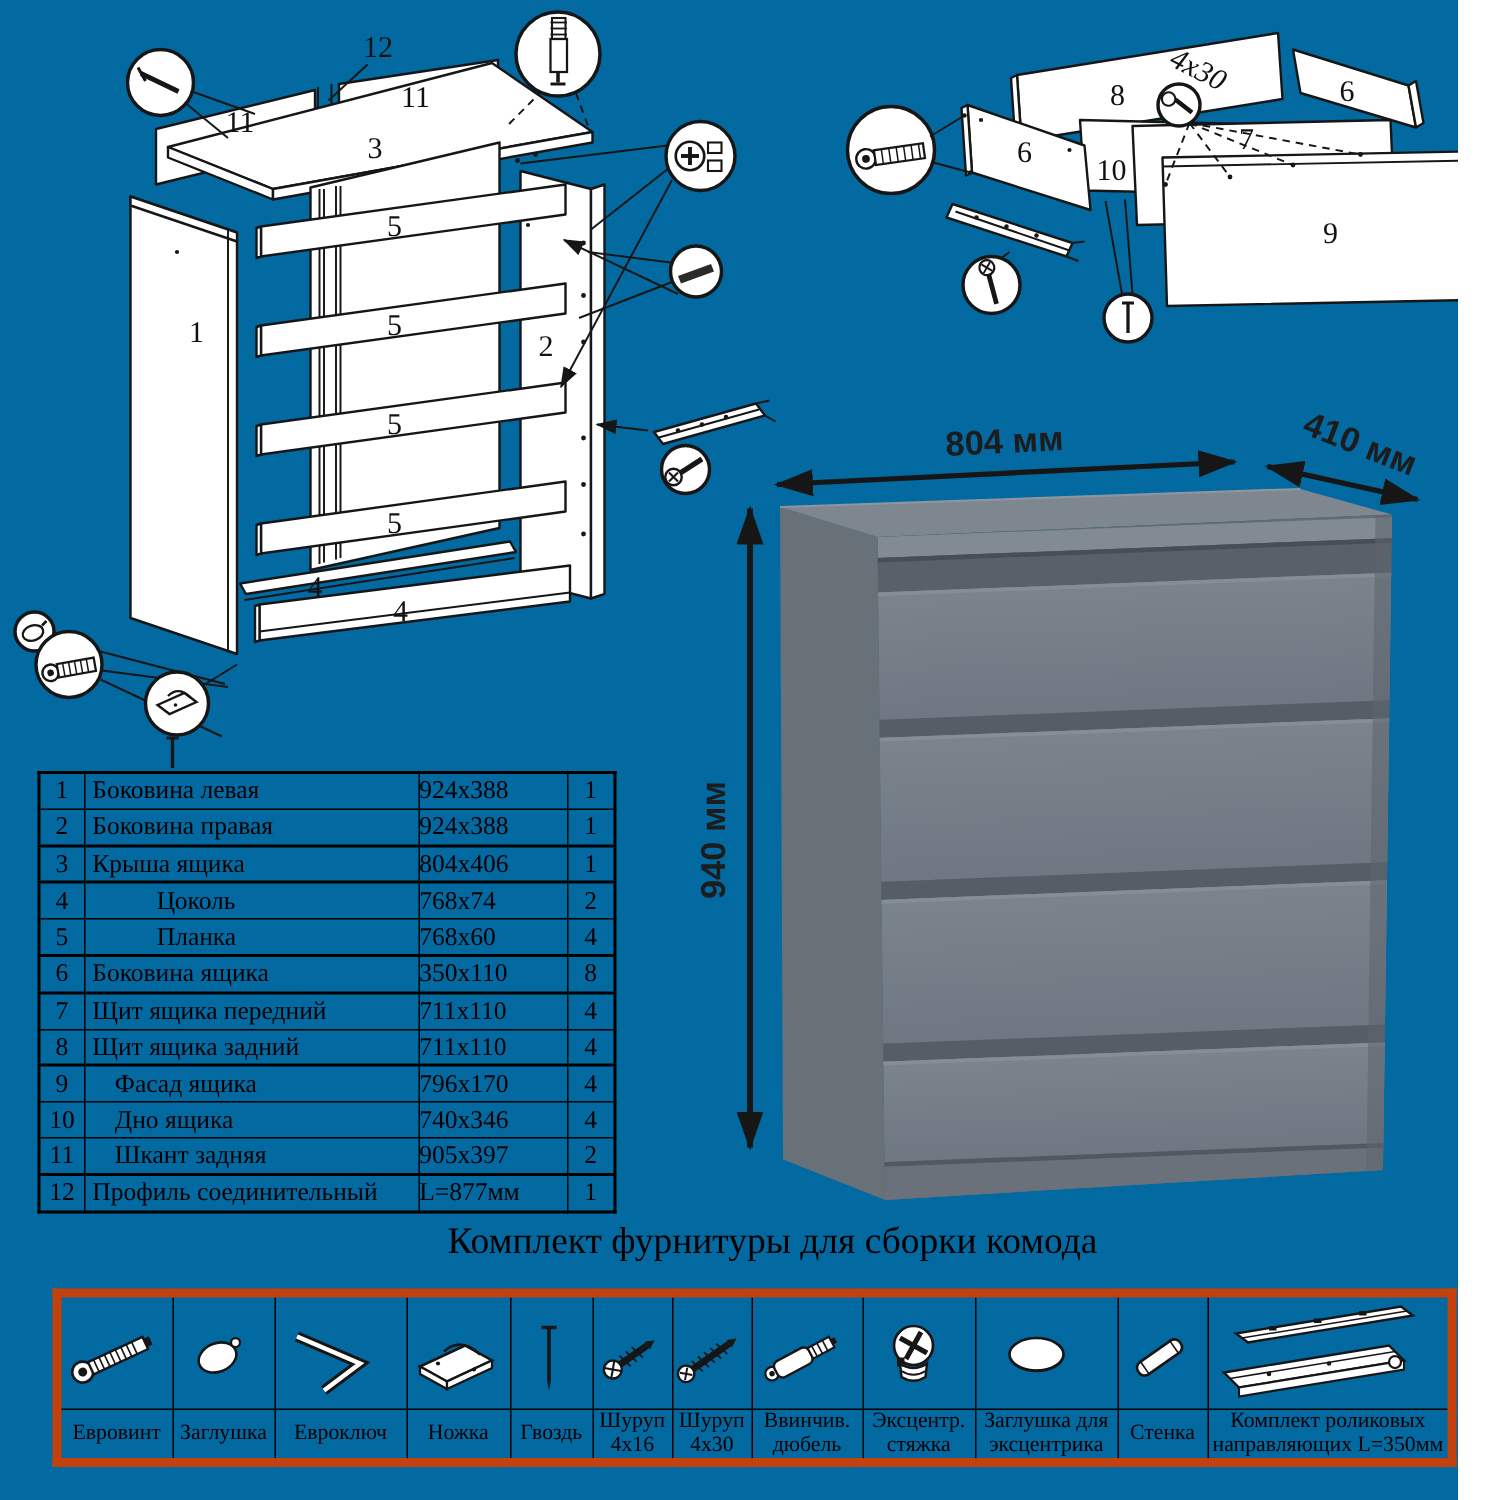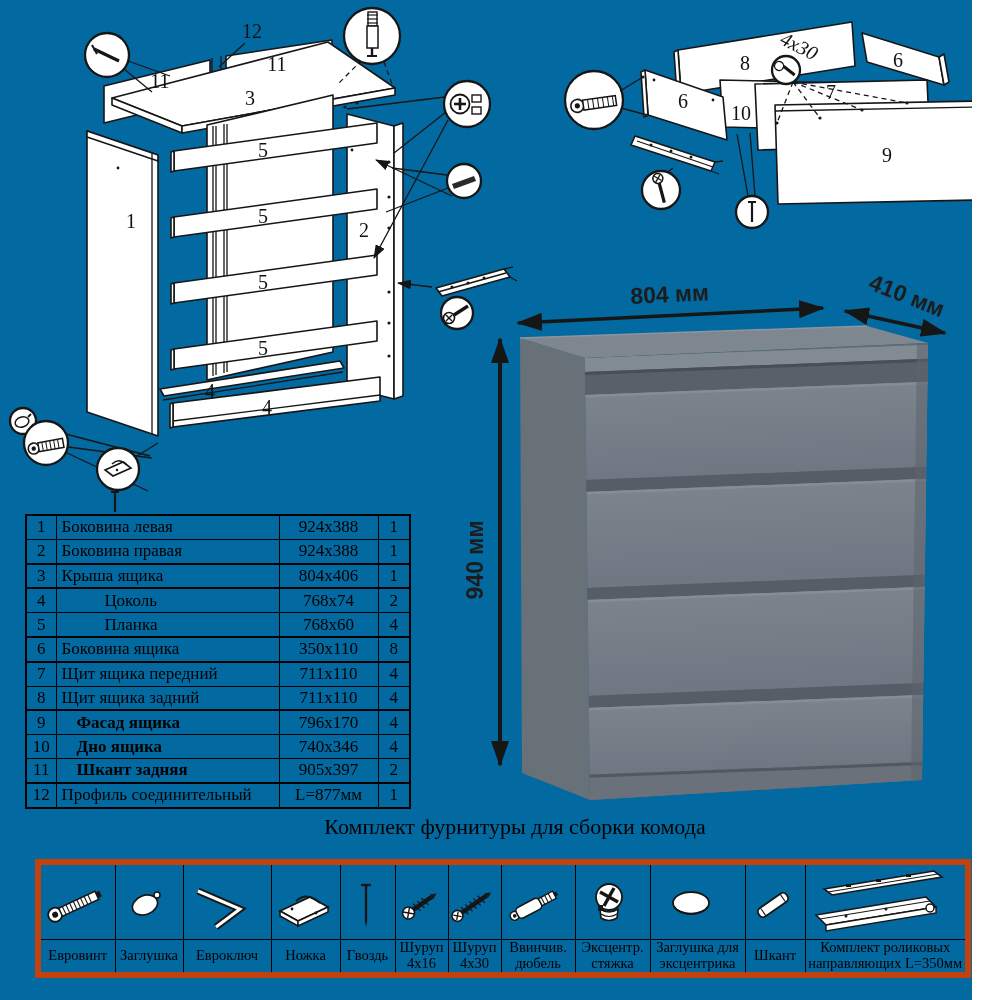--- a/index.html
+++ b/index.html
@@ -12,27 +12,27 @@
   .cc{stroke:#161616;stroke-width:2.3;fill:#fff;}
   .lbl{font-family:"Liberation Serif",serif;font-size:20px;fill:#111;}
   .lbl-i{font-family:"Liberation Serif",serif;font-size:20px;font-style:italic;fill:#111;}
   .dim{font-family:"Liberation Sans",sans-serif;font-weight:bold;font-size:23px;fill:#1c1c1c;}
   .parts-table{position:absolute;left:25px;top:514px;width:384px;border-collapse:collapse;
                border:2px solid #000;table-layout:fixed;font-size:17px;}
   .parts-table td{border:1px solid #000;height:22.8px;padding:0;line-height:1.05;overflow:hidden;white-space:nowrap;}
   .parts-table tr.g td{border-top:2px solid #000;}
   .c-num{text-align:center;}
   .c-name{padding-left:5px !important;}
-  .c-size{text-align:center;}
+  .c-size{text-align:left;}
   .c-qty{text-align:center;}
   tr.ind2 td.c-name{padding-left:48px !important;margin-left:44px;}
-  tr.ind1 td.c-name{padding-left:20px !important;font-weight:bold;}
+  tr.ind1 td.c-name{padding-left:20px !important;}
   tr.tight td.c-name{font-size:17px;}
   .hw-title{position:absolute;left:35px;top:814px;width:960px;text-align:center;
-            font-size:22px;font-family:"Liberation Serif",serif;}
+            font-size:25px;font-family:"Liberation Serif",serif;}
   .hw-table{position:absolute;left:35px;top:859px;border-collapse:collapse;border:6px solid #c2410c;
             table-layout:fixed;font-family:"Liberation Serif",serif;}
   .hw-table td{border:1px solid #000;padding:0;text-align:center;vertical-align:middle;overflow:hidden;}
   .hw-icon-cell{height:74px;}
   .hw-name-cell{height:32px;font-size:14.5px;line-height:1.08;padding:1px;}
   .hw-qty-cell{height:34px;font-size:20px;}
 </style>
 </head>
 <body>
 
@@ -639,19 +639,19 @@
         <td class="hw-name-cell">Евровинт</td>
         <td class="hw-name-cell">Заглушка</td>
         <td class="hw-name-cell">Евроключ</td>
         <td class="hw-name-cell">Ножка</td>
         <td class="hw-name-cell">Гвоздь</td>
         <td class="hw-name-cell">Шуруп 4x16</td>
         <td class="hw-name-cell">Шуруп 4x30</td>
         <td class="hw-name-cell">Ввинчив. дюбель</td>
         <td class="hw-name-cell">Эксцентр. стяжка</td>
         <td class="hw-name-cell">Заглушка для эксцентрика</td>
-        <td class="hw-name-cell">Шкант</td>
+        <td class="hw-name-cell">Стенка</td>
         <td class="hw-name-cell">Комплект роликовых направляющих L=350мм</td>
       </tr>
     </tbody>
   </table>
 
 </div>
 
 </body></html>

